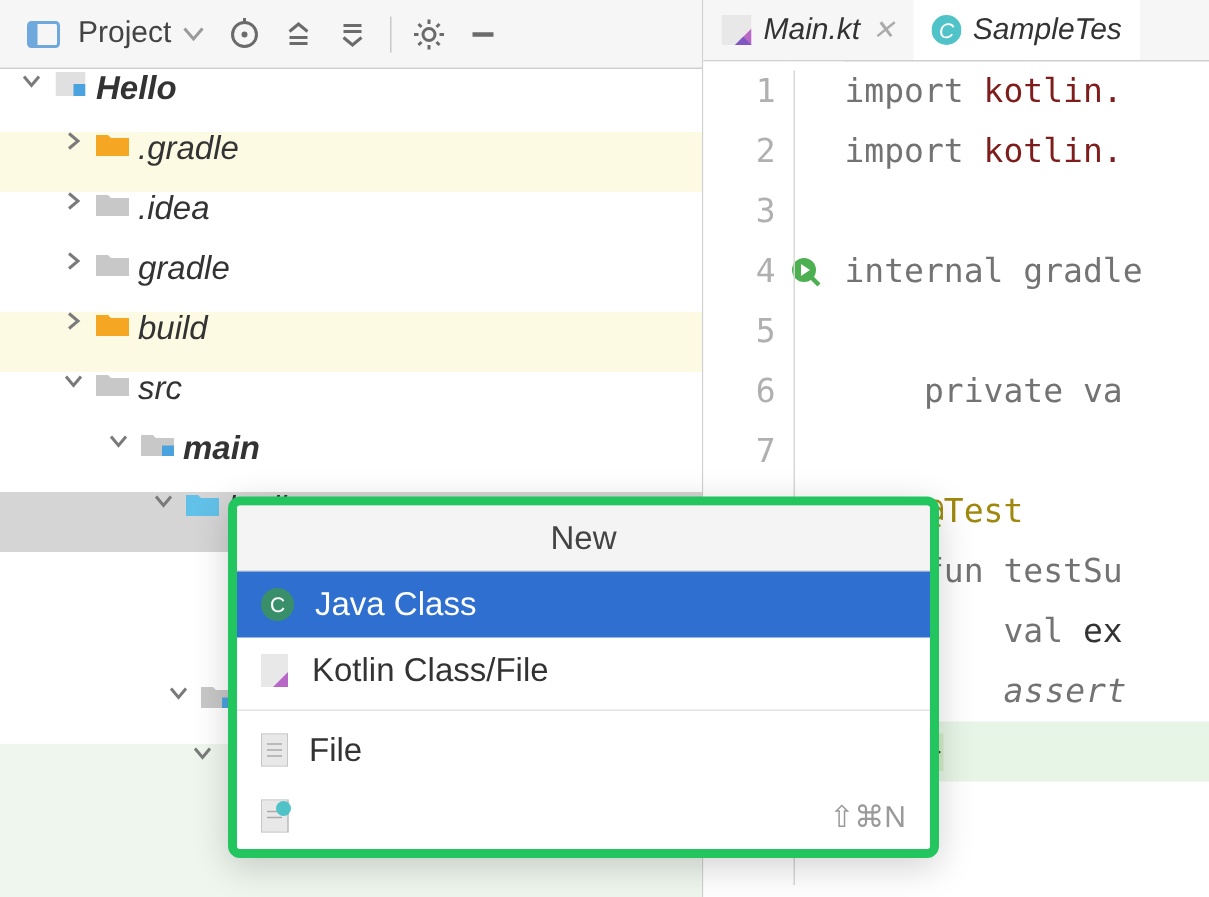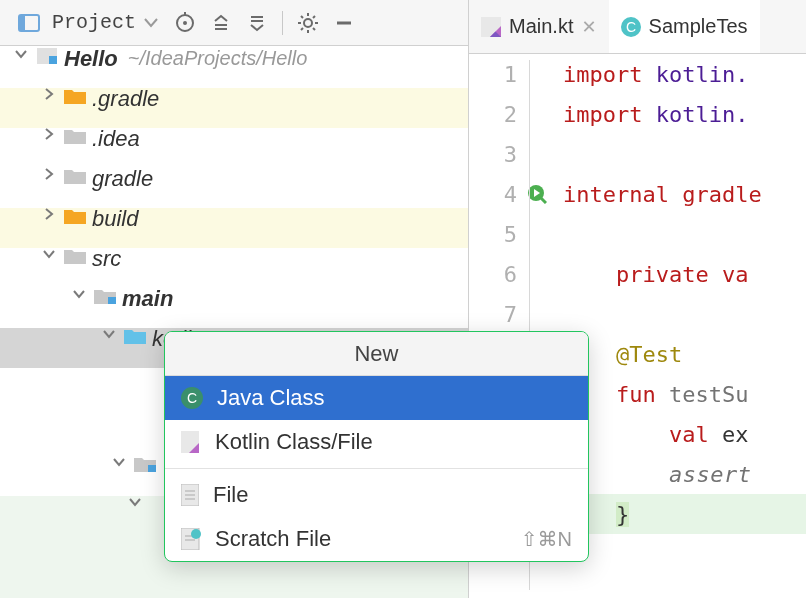--- a/index.html
+++ b/index.html
@@ -1,21 +1,21 @@
 <!DOCTYPE html>
 <html><head>
 <meta charset="utf-8">
 <style>
   * { box-sizing: border-box; margin: 0; padding: 0; }
   body { font-family: -apple-system, "Segoe UI", Arial, sans-serif; font-size: 18px; color: #333; background: #fff; width: 806px; height: 598px; overflow: hidden; position: relative; }
   .root { display: flex; width: 100%; height: 100%; }
   .left { width: 469px; flex: none; border-right: 1px solid #d0d0d0; display: flex; flex-direction: column; background: #fff; }
   .right { flex: 1; display: flex; flex-direction: column; background: #fff; }
   
-  .toolbar { height: 46px; flex: none; display: flex; align-items: center; padding: 0 8px; background: #f6f6f6; border-bottom: 1px solid #d0d0d0; gap: 6px; font-family: Liberation Mono, monospace; }
+  .toolbar { height: 46px; flex: none; display: flex; align-items: center; padding: 0 8px; background: #f6f6f6; border-bottom: 1px solid #d0d0d0; gap: 6px; }
   .tool-btn { width: 30px; height: 30px; display: flex; align-items: center; justify-content: center; color: #6b6b6b; }
   .tool-sep { width: 1px; height: 24px; background: #c8c8c8; margin: 0 4px; }
   .project-selector { display: flex; align-items: center; gap: 8px; padding: 2px 6px; }
   .project-selector .label { font-size: 20px; color: #444; }
   .dropdown-arrow { color: #9a9a9a; }
   
   .tree { flex: 1; overflow: hidden; font-size: 22px; line-height: 1; padding-top: 2px; }
   .tree-row { height: 40px; display: flex; align-items: flex-start; padding-left: 12px; gap: 6px; white-space: nowrap; font-style: italic; }
   .tree-row.hl-yellow { background: #fcfae2; }
   .tree-row.sel { background: #d5d5d5; }
@@ -25,40 +25,40 @@
   .tree-row .name.bold { font-weight: 700; }
   .tree-row .path { color: #999; font-size: 20px; margin-left: 4px; }
   .indent1 { padding-left: 40px; }
   .indent2 { padding-left: 70px; }
   .indent3 { padding-left: 100px; }
   .indent4 { padding-left: 110px; }
   .indent5 { padding-left: 126px; }
   .tree-bottom { background: #eef6ee; height: 118px; }
   .tree-bottom .tree-row { height: 40px; }
   
-  .tabstrip { height: 54px; flex: none; display: flex; align-items: center; background: #f6f6f6; border-bottom: 1px solid #d0d0d0; }
+  .tabstrip { height: 41px; flex: none; display: flex; align-items: center; background: #f6f6f6; border-bottom: 1px solid #d0d0d0; font-style: italic; }
   .tab { display: flex; align-items: center; gap: 8px; padding: 0 12px; height: 100%; font-size: 20px; color: #333; }
   .tab.active { background: #fff; }
   .tab .close { color: #aaa; font-size: 18px; }
   .code { flex: 1; display: flex; font-family: ui-monospace, Menlo, Consolas, monospace; font-size: 22px; }
   .gutter-num { width: 58px; text-align: right; color: #b0b0b0; padding-right: 10px; background: #fff; }
   .gutter-icons { width: 36px; background: #fff; position: relative; }
   .fold-v { position: absolute; left: 2px; top: 6px; bottom: 8px; width: 1px; background: #d8d8d8; }
   .code-lines { flex: 1; overflow: hidden; }
   .line { height: 40px; display: flex; align-items: center; white-space: pre; }
   .gutter-num .line { justify-content: flex-end; }
-  .kw { color: #b91c1c; }
-  .name2 { color: #4c1d95; }
+  .kw { color: #737373; }
+  .name2 { color: #7f1d1d; }
   .test { color: #9e880d; }
   .fn { color: #737373; }
   .ital { font-style: italic; letter-spacing: .5px; }
   .hl-caret { background: #e6f5e6; }
   .hl-caret .brace { background: #d2ecc7; }
   
-  .popup { position: absolute; left: 164px; top: 331px; width: 425px; background: #fff; border: 1px solid #22c55e; border-radius: 8px; box-shadow: 0 6px 24px rgba(0,0,0,.18); overflow: hidden; }
+  .popup { position: absolute; left: 152px; top: 331px; width: 474px; background: #fff; border: 6px solid #22c55e; border-radius: 8px; box-shadow: 0 6px 24px rgba(0,0,0,.18); overflow: hidden; }
   .popup-title { height: 44px; display: flex; align-items: center; justify-content: center; font-size: 22px; color: #444; background: #f4f4f4; border-bottom: 1px solid #dcdcdc; }
   .popup-item { height: 44px; display: flex; align-items: center; padding: 0 16px; gap: 14px; font-size: 22px; }
   .popup-item.sel { background: #2f6fcf; color: #fff; }
   .popup-item .shortcut { margin-left: auto; color: #9a9a9a; font-size: 20px; }
   .popup-sep { height: 1px; background: #e2e2e2; margin: 4px 0; }
   svg { display: block; }
 </style>
 </head>
 <body>
 
@@ -130,21 +130,20 @@
               <path d="M1 3 L6 9 L11 3" fill="none" stroke="#7a7a7a" stroke-width="2"></path>
             </svg>
           </span>
         <span class="icon">
             <svg width="20" height="16">
               <rect x="0" y="0" width="20" height="16" fill="#e0e0e0"></rect>
               <rect x="12" y="8" width="8" height="8" fill="#4aa3df"></rect>
             </svg>
           </span>
         <span class="name bold">Hello</span>
-        <span class="path">~/IdeaProjects/Hello</span>
       </div>
 
       <div class="tree-row hl-yellow indent1">
         <span class="chev">
             <svg width="10" height="12">
               <path d="M2 1 L8 6 L2 11" fill="none" stroke="#7a7a7a" stroke-width="2"></path>
             </svg>
           </span>
         <span class="icon">
             <svg width="22" height="16">
@@ -364,16 +363,15 @@
   </div>
   <div class="popup-item">
     <span>
         <svg width="20" height="22">
           <rect width="18" height="22" fill="#e8e8e8" stroke="#bbb"></rect>
           <line x1="4" y1="8" x2="14" y2="8" stroke="#aaa"></line>
           <line x1="4" y1="12" x2="14" y2="12" stroke="#aaa"></line>
           <circle cx="15" cy="6" r="5" fill="#4fc3c7"></circle>
         </svg>
       </span>
-    <span>Scratch File</span>
     <span class="shortcut">⇧⌘N</span>
   </div>
 </div>
 
 </body></html>

